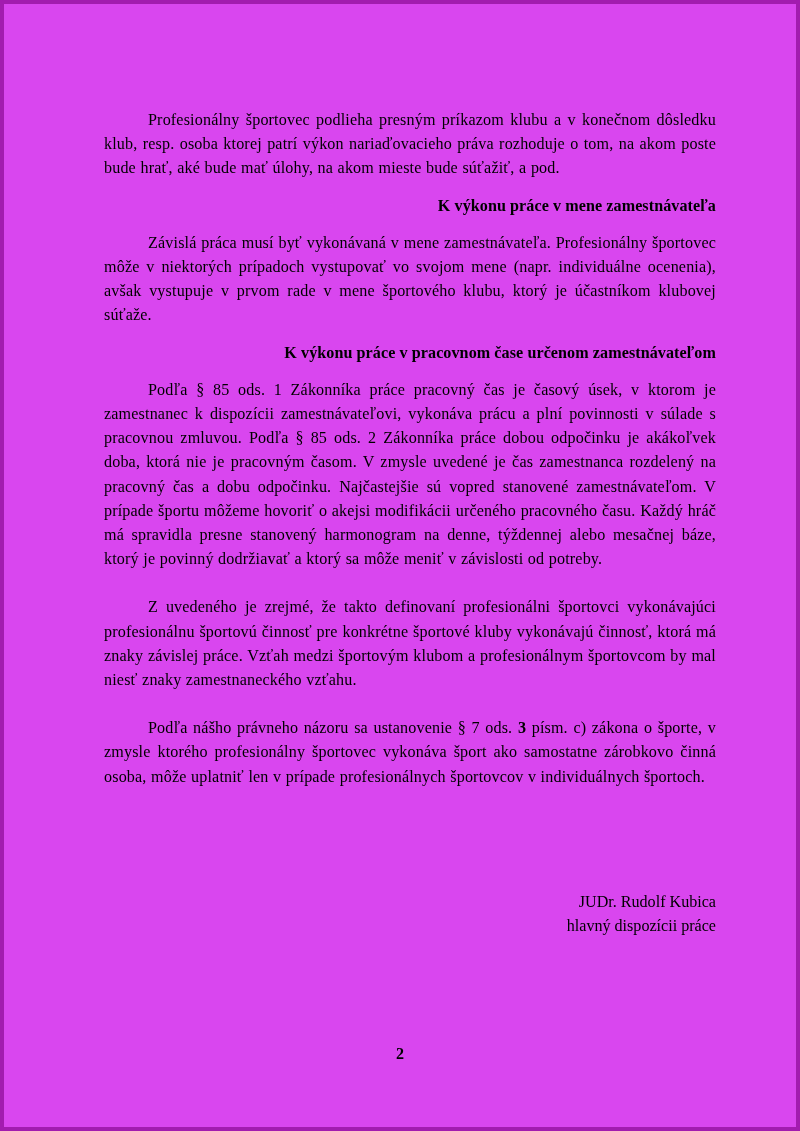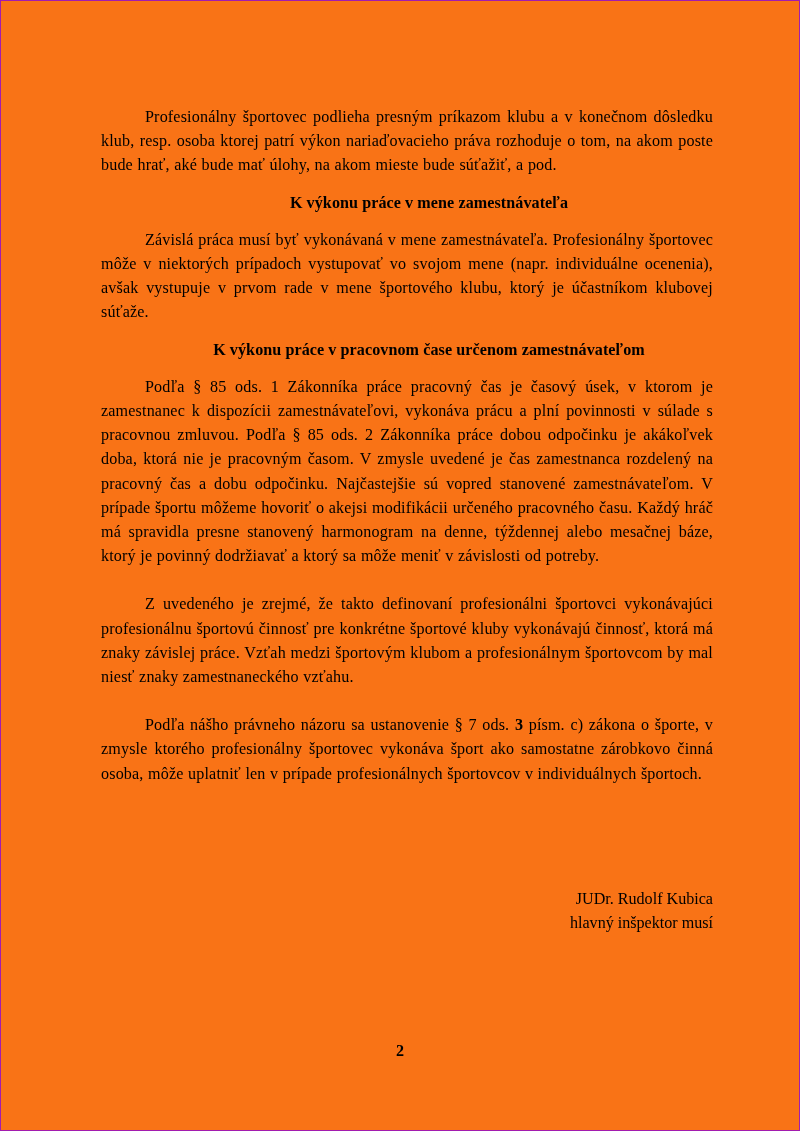--- a/index.html
+++ b/index.html
@@ -9,23 +9,23 @@
     background: #ffffff;
   }
   body {
     font-family: "Liberation Serif", "DejaVu Serif", serif;
     color: #000000;
   }
   .page {
     position: relative;
     width: 800px;
     height: 1131px;
-    background: #f97316;
+    background: #d946ef;
     box-sizing: border-box;
-    border: 1px solid #a21caf;
+    border: 4px solid #a21caf;
     overflow: hidden;
   }
   .content {
     position: absolute;
     left: 100px;
     top: 104px;
     width: 612px;
   }
   p.para {
     margin: 0 0 0 0;
@@ -35,21 +35,21 @@
     text-indent: 44px;
     letter-spacing: 0.01em;
     word-spacing: 0.02em;
     hyphens: none;
   }
   h2.heading {
     margin: 0;
     font-size: 16.1px;
     line-height: 24.2px;
     font-weight: bold;
-    text-align: center;
+    text-align: right;
     text-indent: 44px;
     letter-spacing: 0.005em;
   }
   .gap-md { height: 13px; }
   .gap-lg { height: 24px; }
   .gap-xl { height: 32px; }
 
   .closing {
     margin: 0;
     font-size: 16.1px;
@@ -112,20 +112,20 @@
 
     <div class="gap-xl"></div>
     <div class="gap-md"></div>
 
 
     <div class="gap-xl"></div>
     <div class="gap-lg"></div>
 
     <div class="signature">
       <span class="sig-line">JUDr. Rudolf Kubica</span>
-      <span class="sig-line">hlavný inšpektor musí</span>
+      <span class="sig-line">hlavný dispozícii práce</span>
     </div>
 
   </div>
 
   <div class="page-number">2</div>
 
 </div>
 
 </body></html>

